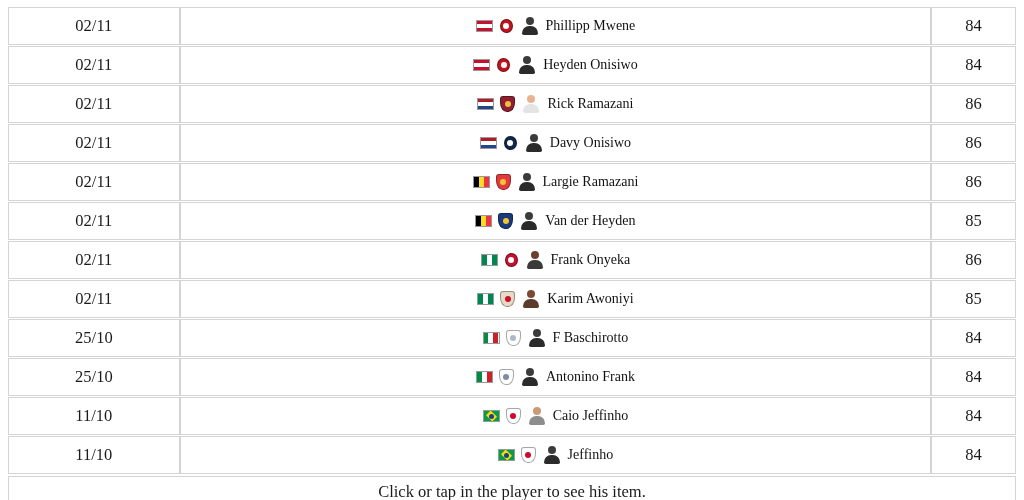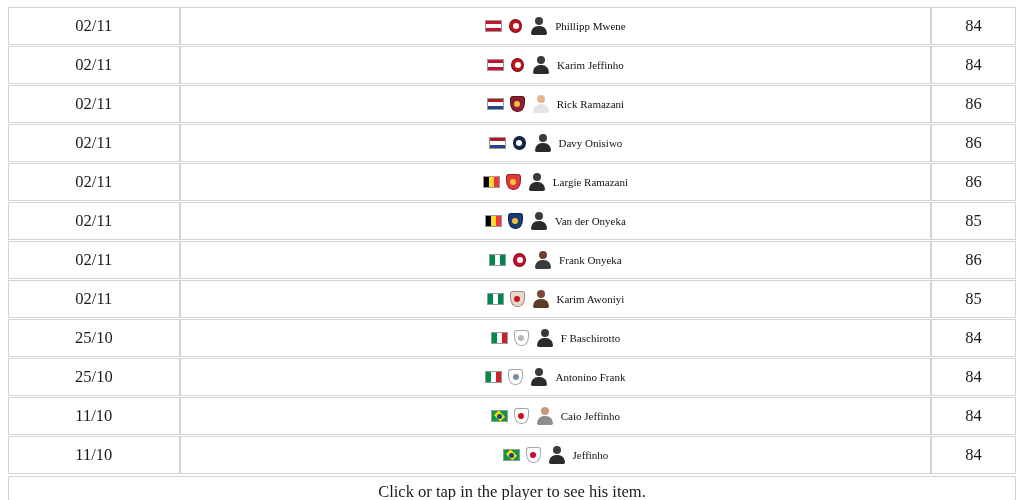--- a/index.html
+++ b/index.html
@@ -51,21 +51,21 @@
     color: #1a1a1a;
   }
   .player-inner {
     display: inline-flex;
     align-items: center;
     justify-content: center;
     gap: 6px;
     line-height: 1;
   }
   .player-name {
-    font-size: 11px;
+    font-size: 14px;
     color: #111111;
     white-space: nowrap;
   }
 
   
   .flag {
     display: inline-block;
     width: 17px;
     height: 12px;
     border: 1px solid #999;
@@ -216,21 +216,21 @@
                 <i style="background: rgb(200, 16, 46);"></i>
               </span>
               <span class="crest">
                 <span class="round" style="background: rgb(195, 20, 30);"></span>
                 <span class="inner" style="background: rgb(255, 255, 255);"></span>
               </span>
               <span class="avatar">
                 <span class="head" style="background: rgb(59, 59, 59);"></span>
                 <span class="body" style="background: rgb(43, 43, 43);"></span>
               </span>
-              <span class="player-name">Karim Jeffinho</span>
+              <span class="player-name">Heyden Onisiwo</span>
             </span></td>
           <td class="rating-cell">84</td>
         </tr>
         <tr>
           <td class="date-cell">02/11</td>
           <td class="player-cell"><span class="player-inner">
               <span class="flag h3">
                 <i style="background: rgb(174, 28, 40);"></i>
                 <i style="background: rgb(255, 255, 255);"></i>
                 <i style="background: rgb(33, 70, 139);"></i>
@@ -296,21 +296,21 @@
                 <i style="background: rgb(239, 51, 64);"></i>
               </span>
               <span class="crest">
                 <span class="shield" style="background: rgb(26, 58, 122);"></span>
                 <span class="inner" style="background: rgb(244, 196, 48);"></span>
               </span>
               <span class="avatar">
                 <span class="head" style="background: rgb(59, 59, 59);"></span>
                 <span class="body" style="background: rgb(43, 43, 43);"></span>
               </span>
-              <span class="player-name">Van der Onyeka</span>
+              <span class="player-name">Van der Heyden</span>
             </span></td>
           <td class="rating-cell">85</td>
         </tr>
         <tr>
           <td class="date-cell">02/11</td>
           <td class="player-cell"><span class="player-inner">
               <span class="flag v3">
                 <i style="background: rgb(0, 135, 81);"></i>
                 <i style="background: rgb(255, 255, 255);"></i>
                 <i style="background: rgb(0, 135, 81);"></i>

